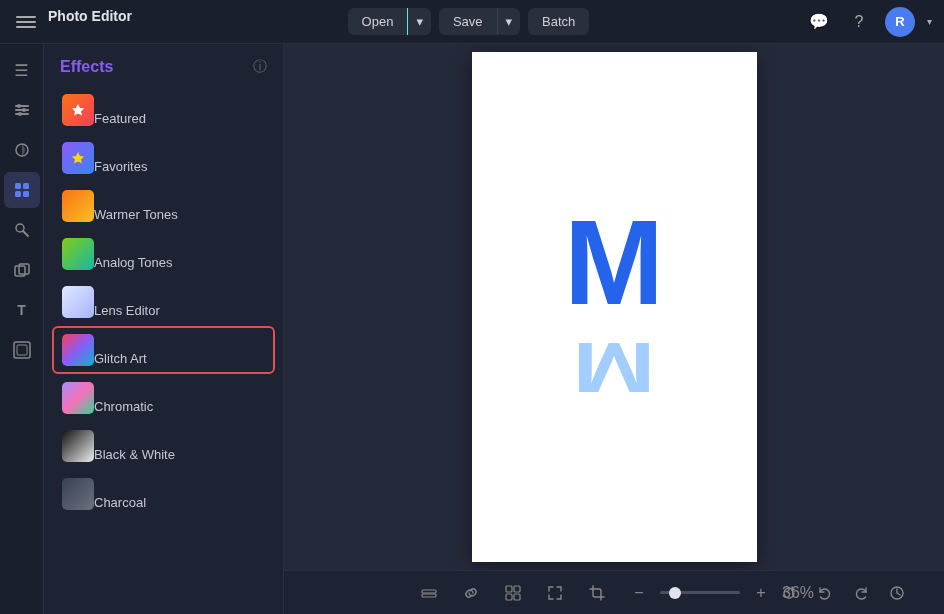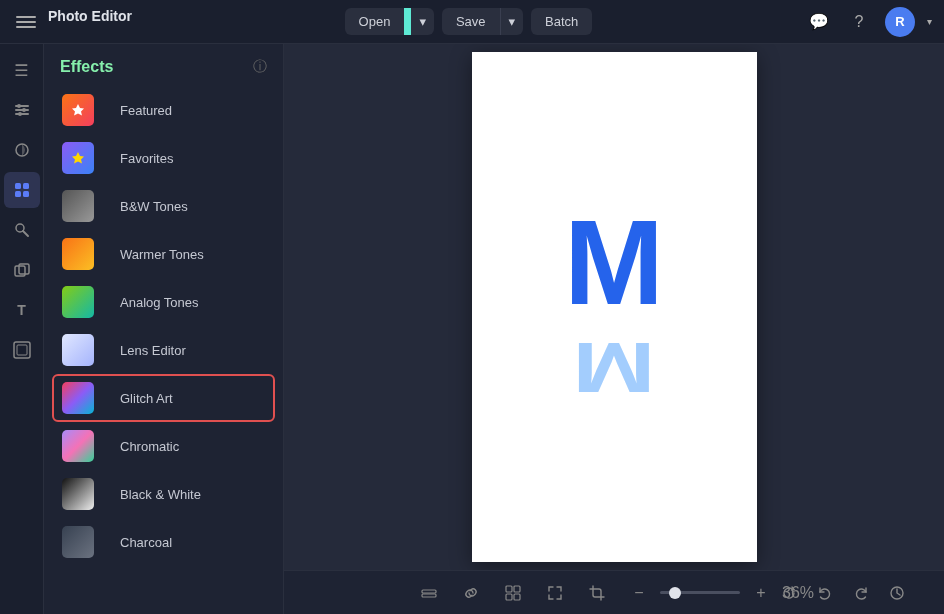--- a/index.html
+++ b/index.html
@@ -66,21 +66,21 @@
       border: none;
       padding: 6px 14px;
       font-size: 13px;
       cursor: pointer;
       display: flex;
       align-items: center;
       gap: 4px;
     }
     .btn-open {
       border-radius: 6px 0 0 6px;
-      border-right: 7px solid #5eead4;
+      border-right: 1px solid #5eead4;
     }
     .btn-open-arrow {
       border-radius: 0 6px 6px 0;
       padding: 6px 8px;
     }
     .btn-save {
       border-radius: 6px 0 0 6px;
       border-right: 1px solid #3a3f50;
     }
     .btn-save-arrow {
@@ -175,21 +175,21 @@
     }
     .effects-header {
       display: flex;
       align-items: center;
       justify-content: space-between;
       padding: 14px 16px 10px;
     }
     .effects-title {
       font-size: 16px;
       font-weight: 600;
-      color: #86efac;
+      color: #8b5cf6;
     }
     .info-icon {
       color: #666;
       font-size: 14px;
       cursor: pointer;
     }
     .effects-list {
       overflow-y: auto;
       flex: 1;
       padding: 0 8px;
@@ -199,22 +199,22 @@
     }
     .effects-list::-webkit-scrollbar-track {
       background: transparent;
     }
     .effects-list::-webkit-scrollbar-thumb {
       background: #3a3f50;
       border-radius: 2px;
     }
     .effect-item {
       display: flex;
-      align-items: center;
-      gap: 26px;
+      align-items: flex-end;
+      gap: 0;
       padding: 8px 10px;
       border-radius: 6px;
       cursor: pointer;
     }
     .effect-item.selected {
       background: transparent;
       outline: 2px solid #e05050;
       outline-offset: -2px;
     }
     .effect-thumb {
@@ -464,24 +464,20 @@
         </div>
         <div class="effect-item">
           <div class="effect-thumb thumb-favorites" style="background: linear-gradient(135deg, rgb(139, 92, 246), rgb(59, 130, 246));">
             <svg width="16" height="16" viewBox="0 0 16 16" fill="gold">
               <polygon points="8,2 10,6 14,6.5 11,9.5 12,13.5 8,11.5 4,13.5 5,9.5 2,6.5 6,6"></polygon>
             </svg>
           </div>
           <span class="effect-name">Favorites</span>
         </div>
         <div class="effect-item">
-          <div class="effect-thumb thumb-bw"></div>
-          <span class="effect-name">B&amp;W Tones</span>
-        </div>
-        <div class="effect-item">
           <div class="effect-thumb thumb-warmer"></div>
           <span class="effect-name">Warmer Tones</span>
         </div>
         <div class="effect-item">
           <div class="effect-thumb thumb-analog"></div>
           <span class="effect-name">Analog Tones</span>
         </div>
         <div class="effect-item">
           <div class="effect-thumb thumb-lens"></div>
           <span class="effect-name">Lens Editor</span>

